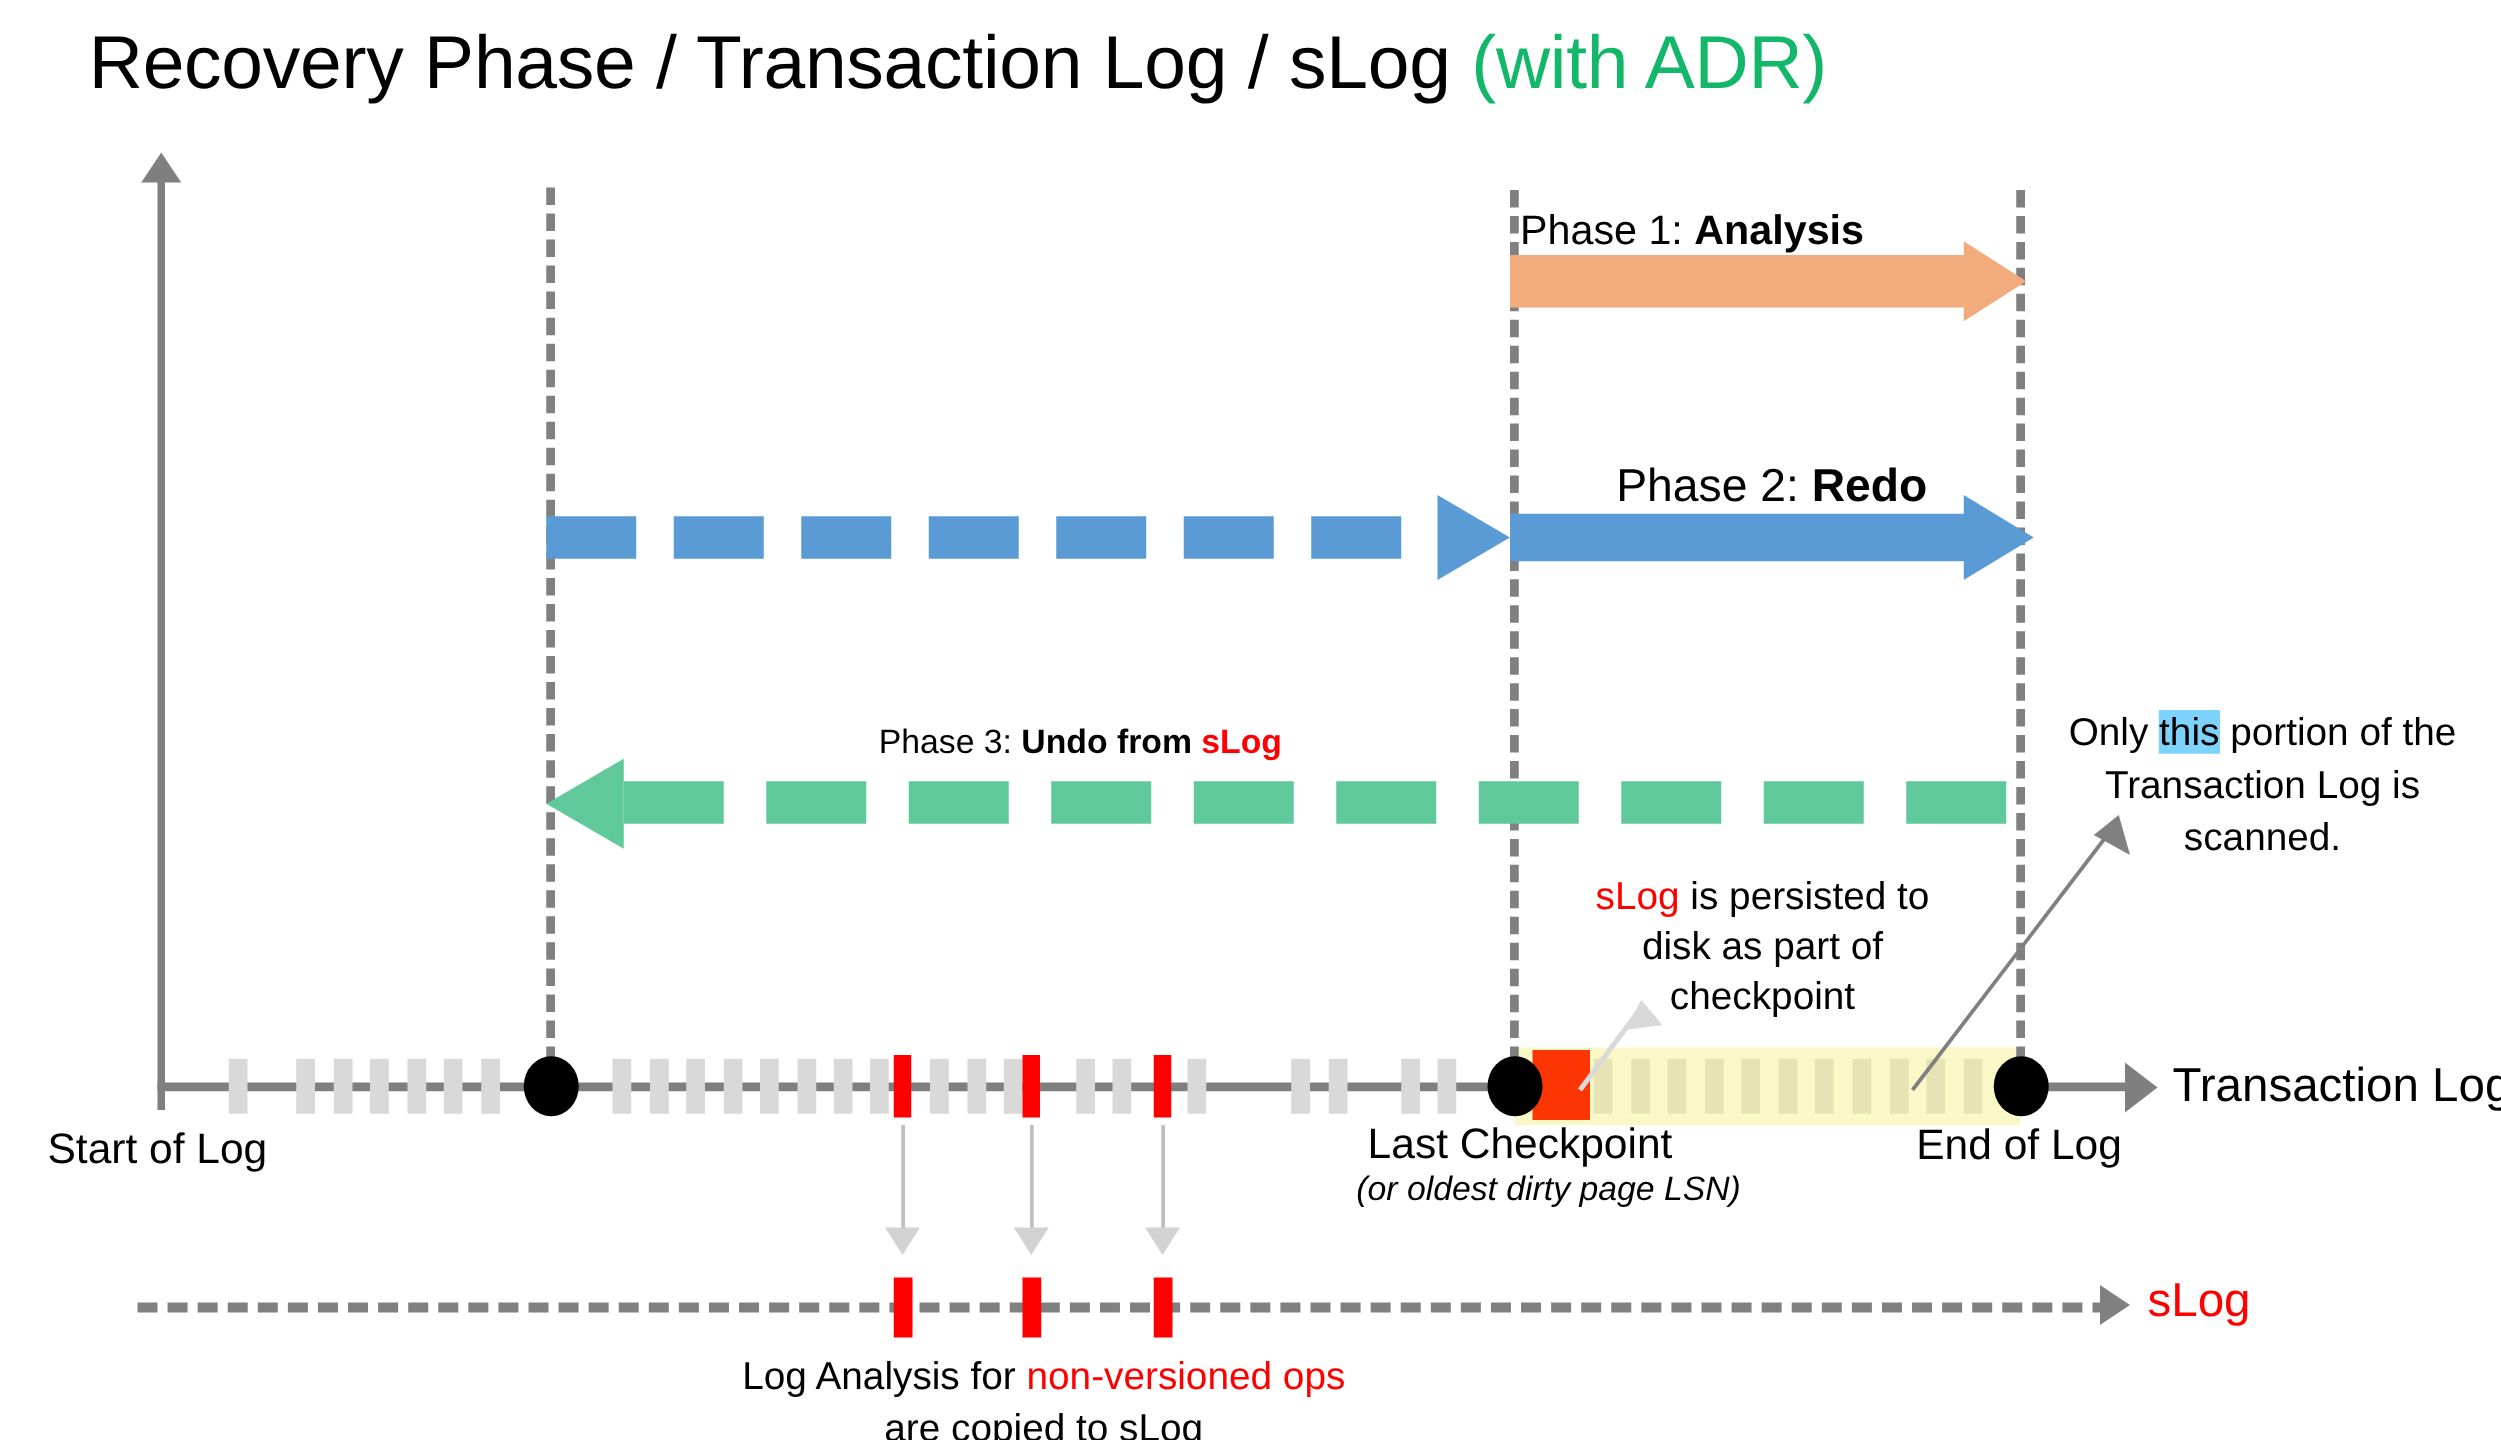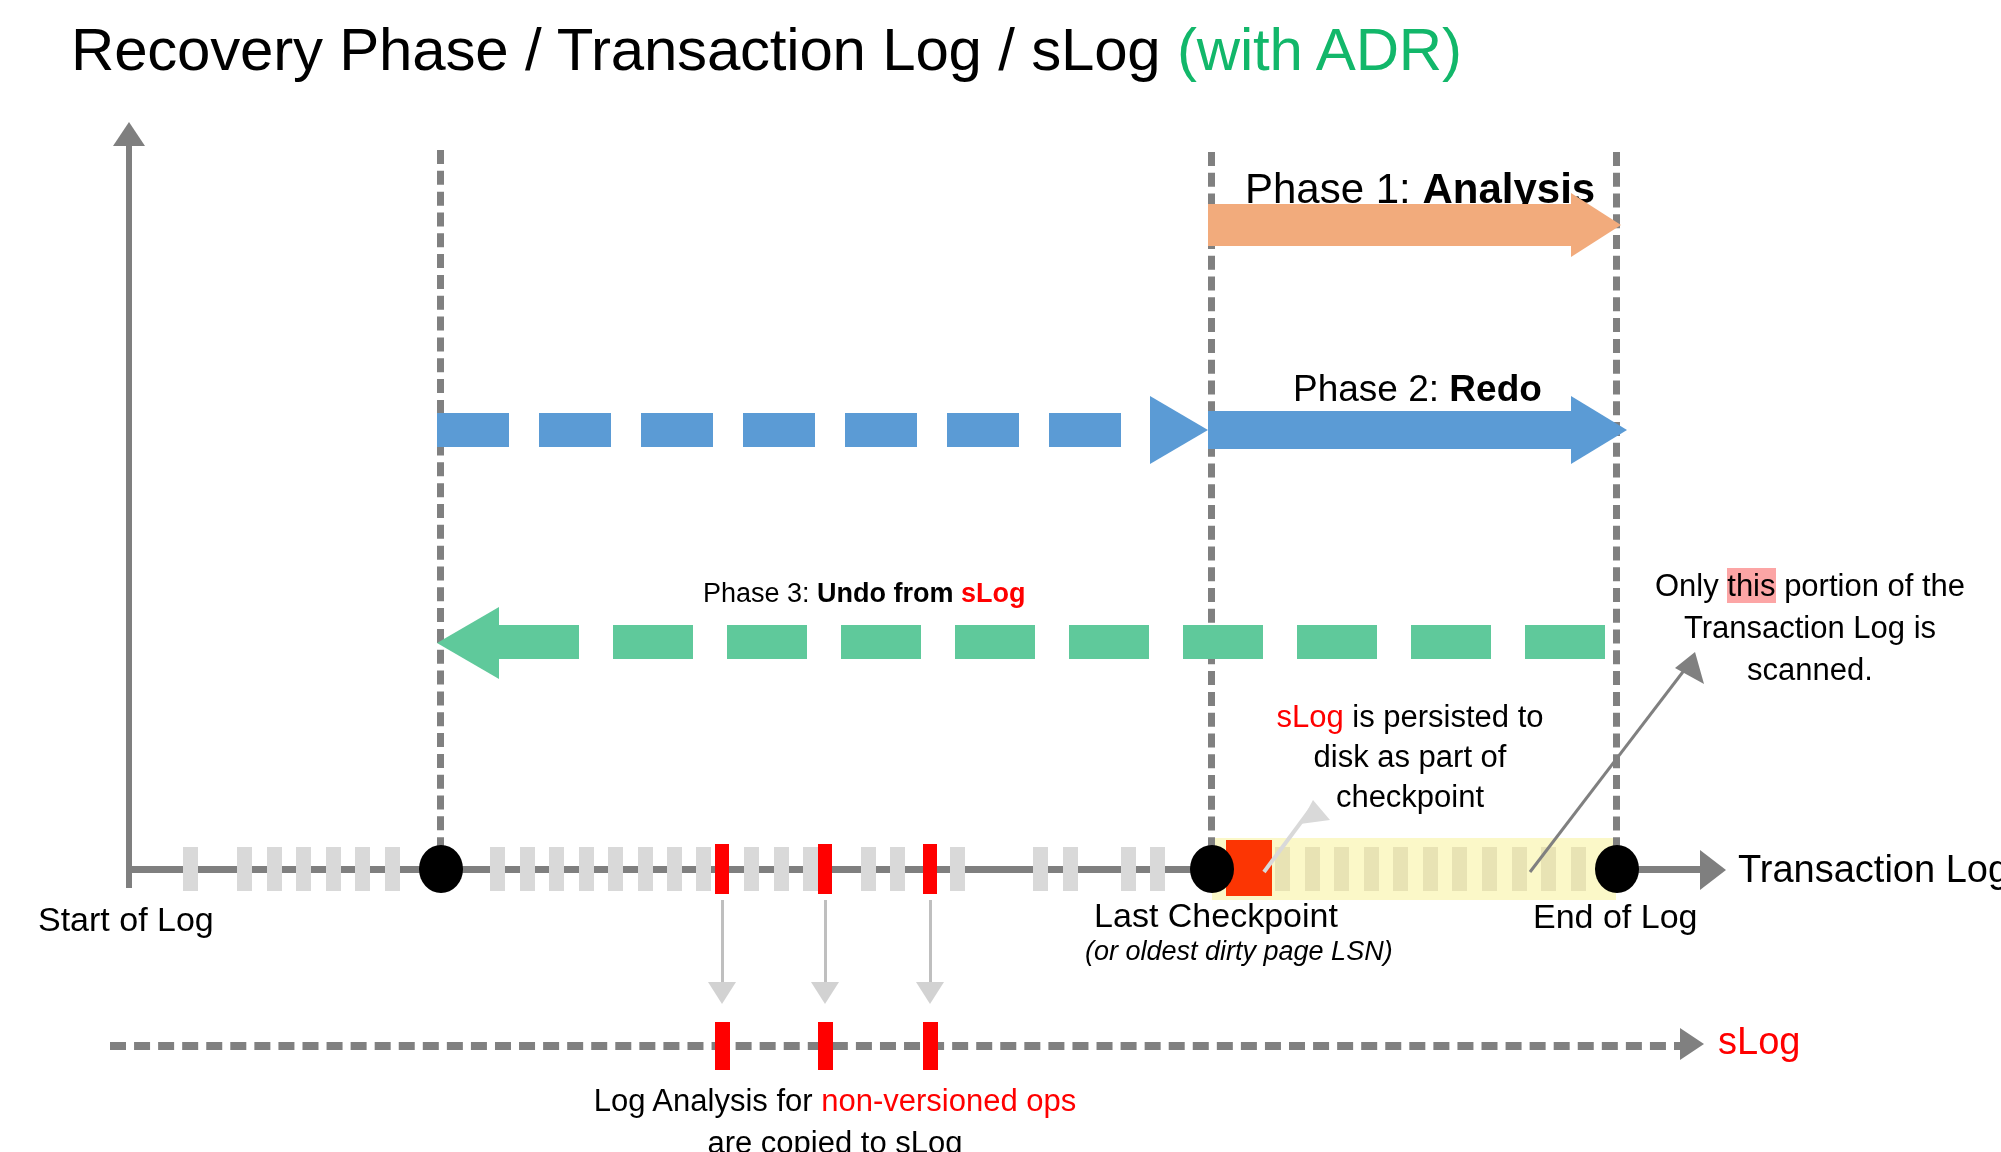--- a/index.html
+++ b/index.html
@@ -52,21 +52,21 @@
     border-top:32px solid transparent;border-bottom:32px solid transparent;
   }
   .head-left{
     position:absolute;width:0;height:0;
     border-top:32px solid transparent;border-bottom:32px solid transparent;
   }
 
   
   #p1-bar{left:1208px;top:204px;width:365px;height:42px;background:#f2ab7c;}
   #p1-head{left:1571px;top:193px;border-left:50px solid #f2ab7c;border-top-width:32px;border-bottom-width:32px;}
-  #p1-label{left:1245px;top:165px;font-size:42px;white-space:nowrap;}
+  #p1-label{left:1216px;top:165px;font-size:33px;white-space:nowrap;}
 
   
   #p2a-dashes{left:437px;top:413px;width:715px;height:34px;}
   #p2a-head{left:1150px;top:396px;border-left:58px solid #5b9bd5;border-top-width:34px;border-bottom-width:34px;}
   #p2a-label{left:615px;top:368px;font-size:33px;white-space:nowrap;}
 
   
   #p2b-bar{left:1208px;top:411px;width:365px;height:38px;background:#5b9bd5;}
   #p2b-head{left:1571px;top:396px;border-left:56px solid #5b9bd5;border-top-width:34px;border-bottom-width:34px;}
   #p2b-label{left:1293px;top:368px;font-size:37px;white-space:nowrap;}
@@ -112,21 +112,21 @@
   .conn{position:absolute;width:3px;background:#bfbfbf;}
   .conn-head{position:absolute;width:0;height:0;
     border-left:14px solid transparent;border-right:14px solid transparent;
     border-top:22px solid #d2d2d2;}
 
   
   .callout{position:absolute;font-size:31px;line-height:40px;text-align:center;}
   #callout-ckpt{left:1245px;top:697px;width:330px;}
   #callout-ckpt .red{color:#ff0000;}
   #callout-scan{left:1630px;top:565px;width:360px;font-size:31px;line-height:42px;text-align:center;}
-  #callout-scan .hl{background:#fca5a5;}
+  #callout-scan .hl{background:#7dd3fc;}
 
   
   #caption-slog{left:575px;top:1080px;width:520px;font-size:31px;line-height:42px;text-align:center;}
   #caption-slog .red{color:#ff0000;}
 
   
   #leaders{position:absolute;left:0;top:0;width:2001px;height:1152px;pointer-events:none;}
 
   .bold{font-weight:bold;}
   .red{color:#ff0000;}

